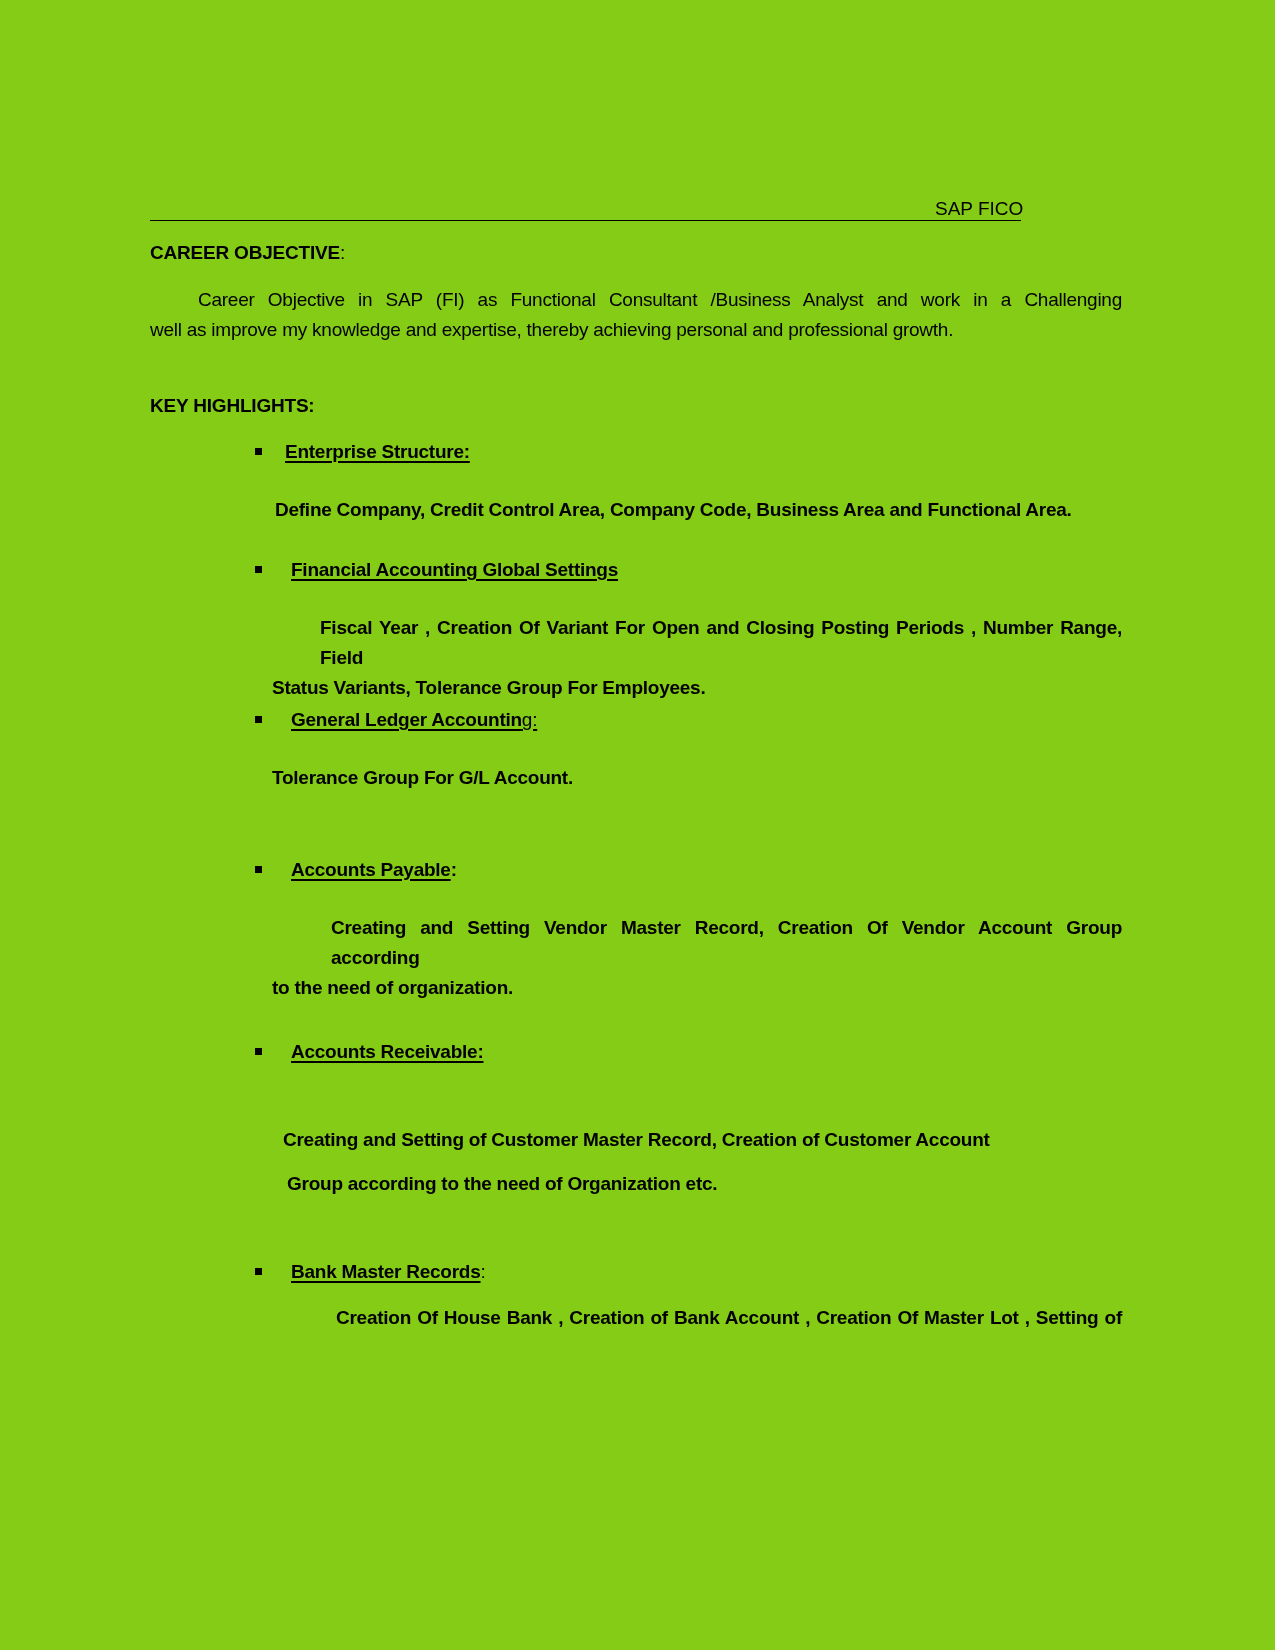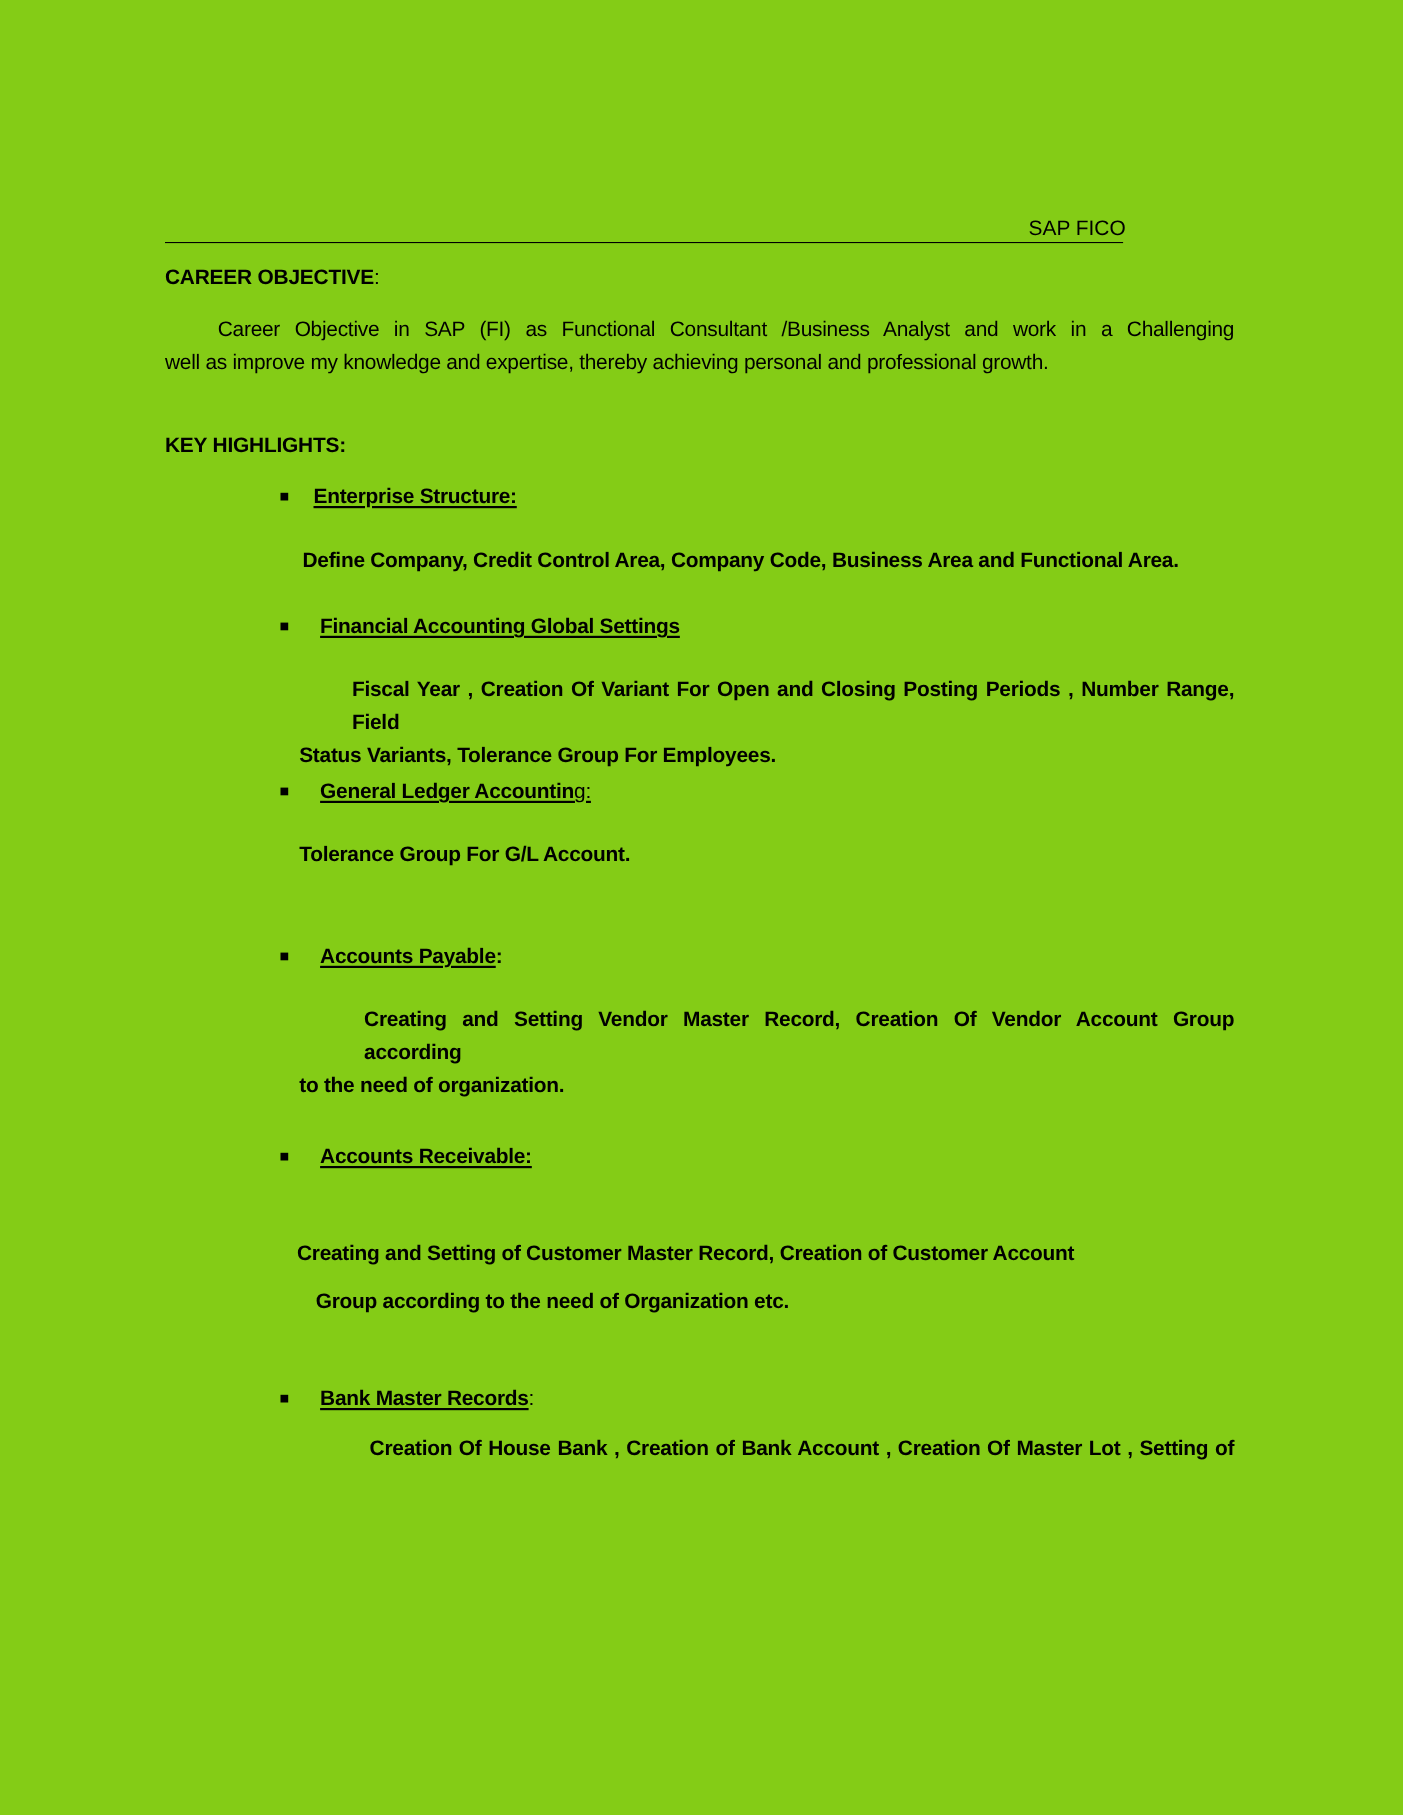--- a/index.html
+++ b/index.html
@@ -157,21 +157,21 @@
   </div>
   <div class="abs body-block" style="left:272px; top:913px; width:850px;">
     <span class="justify-line" style="padding-left:11px;">Creating and Setting Vendor Master Record, Creation Of Vendor Account Group   according</span>
     <span class="last-line">to the need of organization.</span>
   </div>
 
   <div class="abs bullet-row" style="top:1040px;">
     <span class="bullet-square"></span>
     <span class="bullet-label">Accounts Receivable:</span>
   </div>
-  <div class="abs body-block" style="left:270px; top:1125px; width:840px;">
+  <div class="abs body-block" style="left:283px; top:1125px; width:840px;">
     <span class="last-line">Creating and Setting of Customer Master Record, Creation of Customer Account</span>
   </div>
   <div class="abs body-block" style="left:287px; top:1169px; width:840px;">
     <span class="last-line">Group according to the need of Organization etc.</span>
   </div>
 
   <div class="abs bullet-row" style="top:1260px;">
     <span class="bullet-square"></span>
     <span class="bullet-label"><span>Bank Master Records</span><span style="text-decoration:none; display:inline-block; font-weight:normal;">:</span></span>
   </div>

